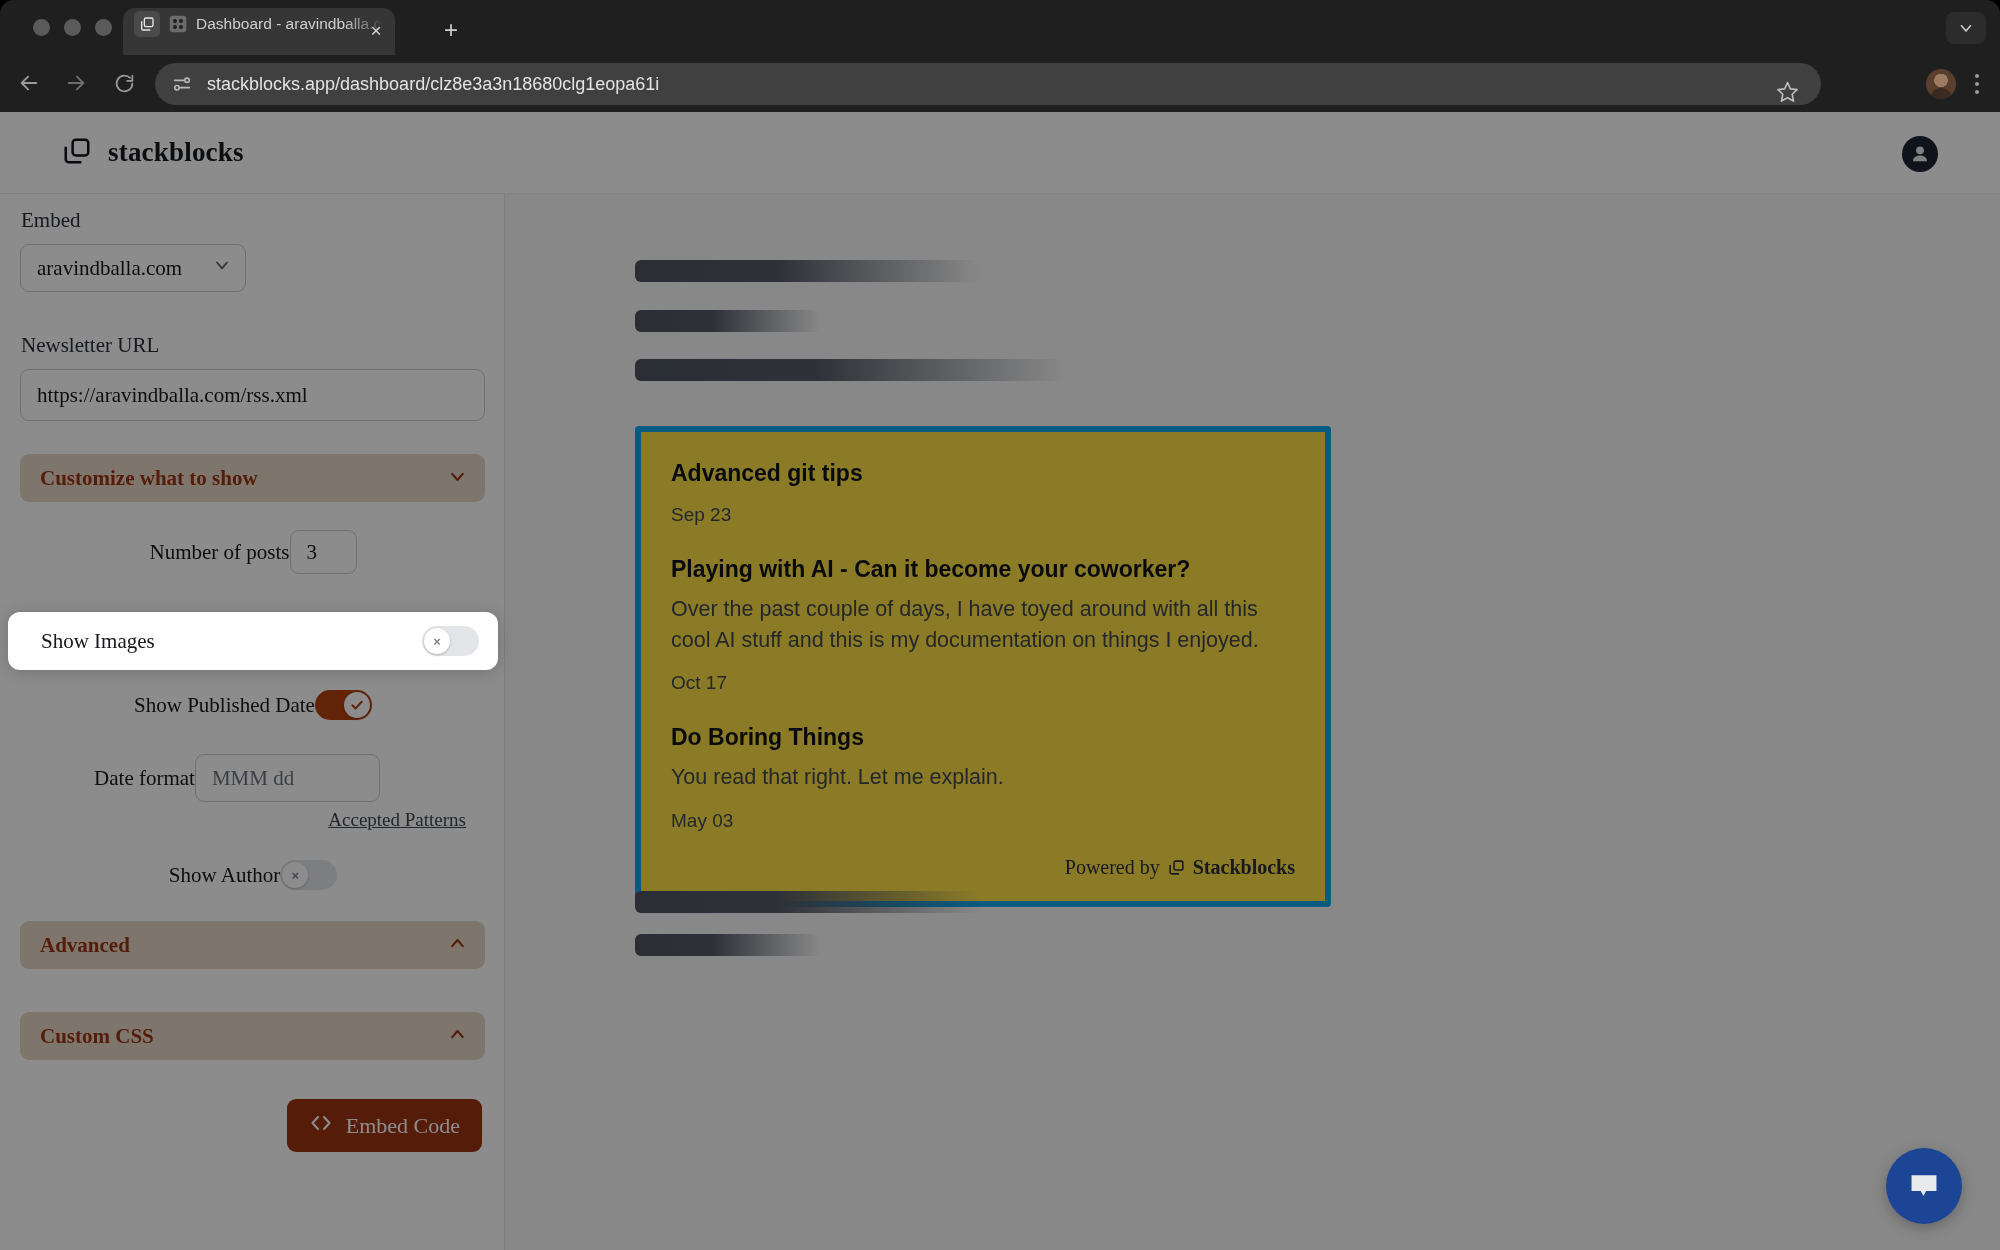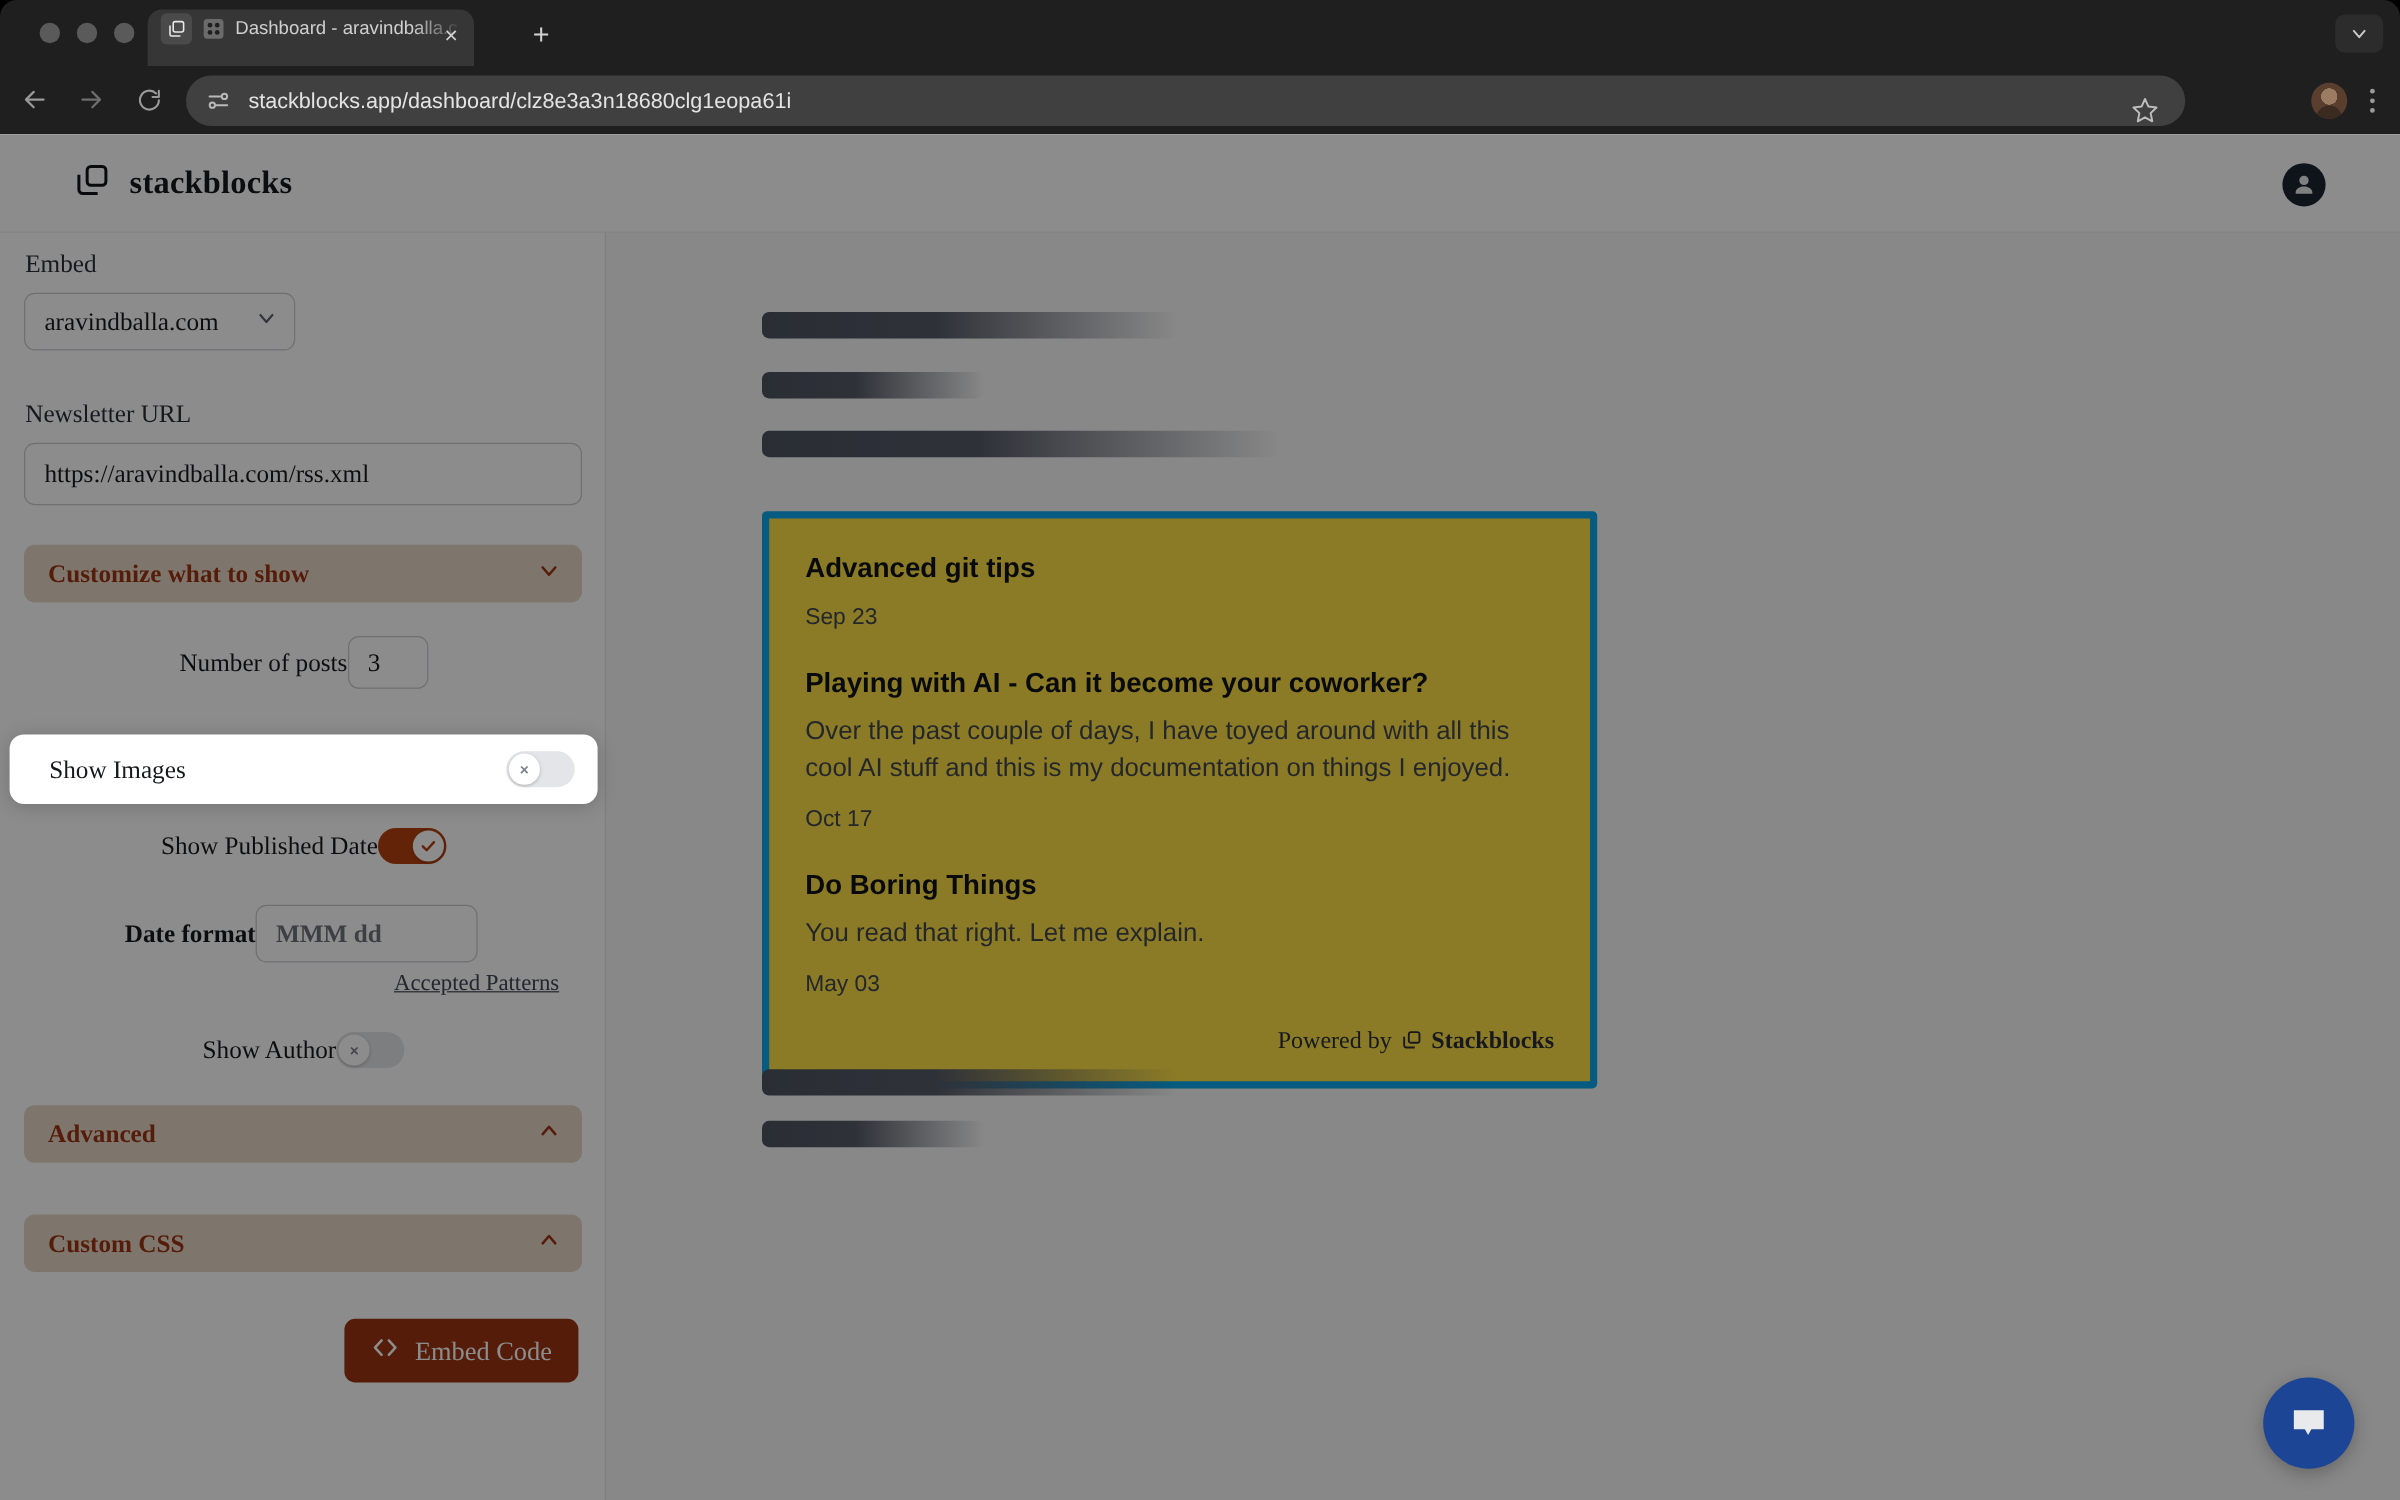--- a/index.html
+++ b/index.html
@@ -406,21 +406,21 @@
         <span class="row-label">Show Published Date</span>
         <span class="toggle on">
           <span class="knob">
             <svg width="14" height="14" viewBox="0 0 24 24" fill="none" stroke="#b5410f" stroke-width="3.4" stroke-linecap="round" stroke-linejoin="round">
                 <polyline points="4 12.5 9.5 18 20 6.5"></polyline>
               </svg>
           </span>
         </span>
       </div>
 
-      <div class="row" style="position:absolute; left:18px; top:560px; height:48px;font-weight:bold;">
+      <div class="row" style="position:absolute; left:4px; top:560px; height:48px;">
         <span class="row-label">Date format</span>
         <span class="date-input">
           <span>MMM dd</span>
         </span>
       </div>
       <div style="position:absolute; left:20px; top:615px; width:465px; text-align:right; padding-right:19px;">
         <span class="patterns-link">Accepted Patterns</span>
       </div>
 
       <div class="row" style="position:absolute; left:20px; top:660px; height:42px;">

